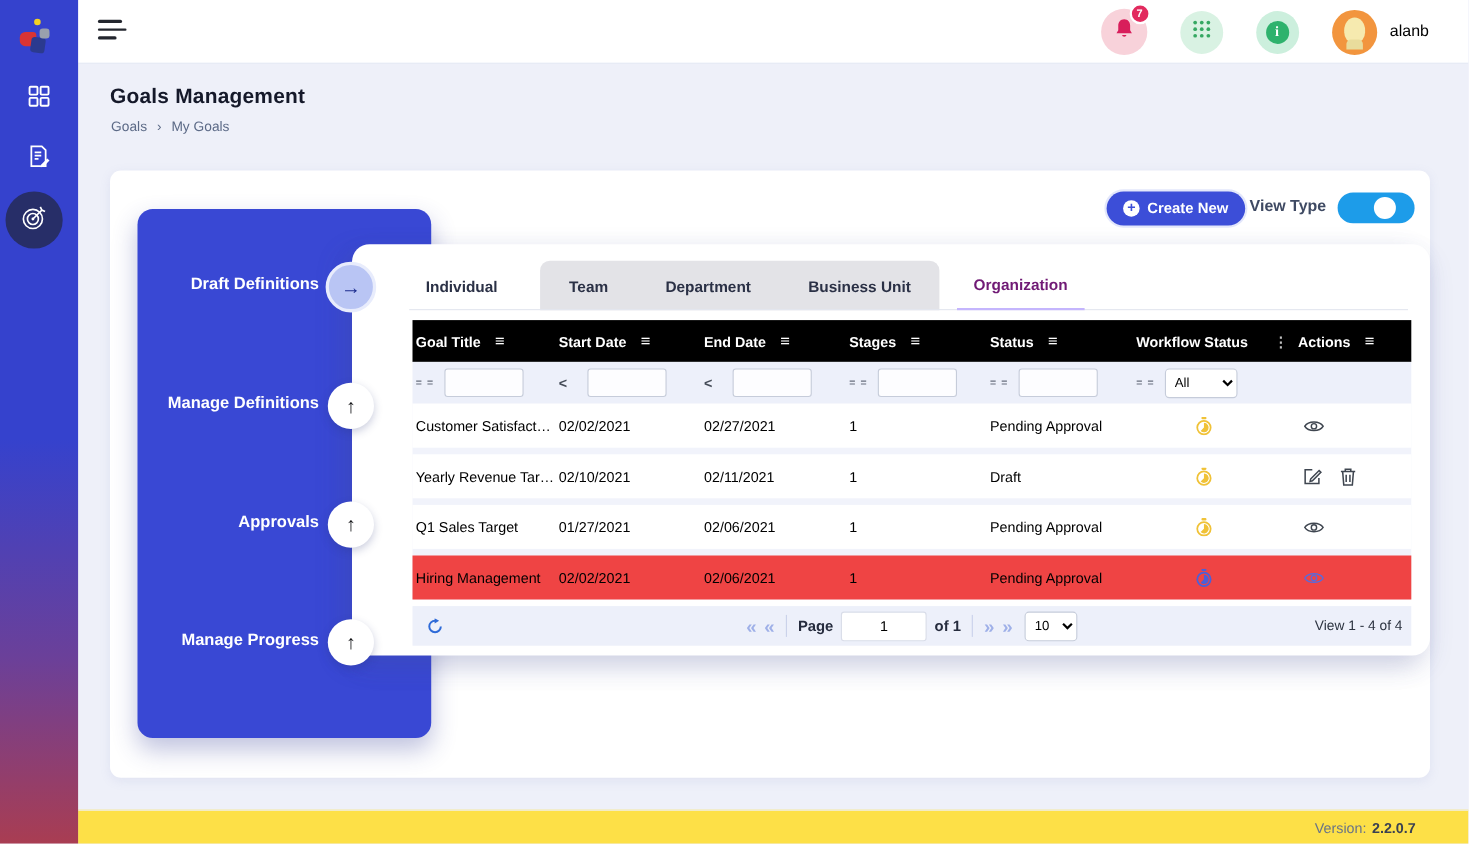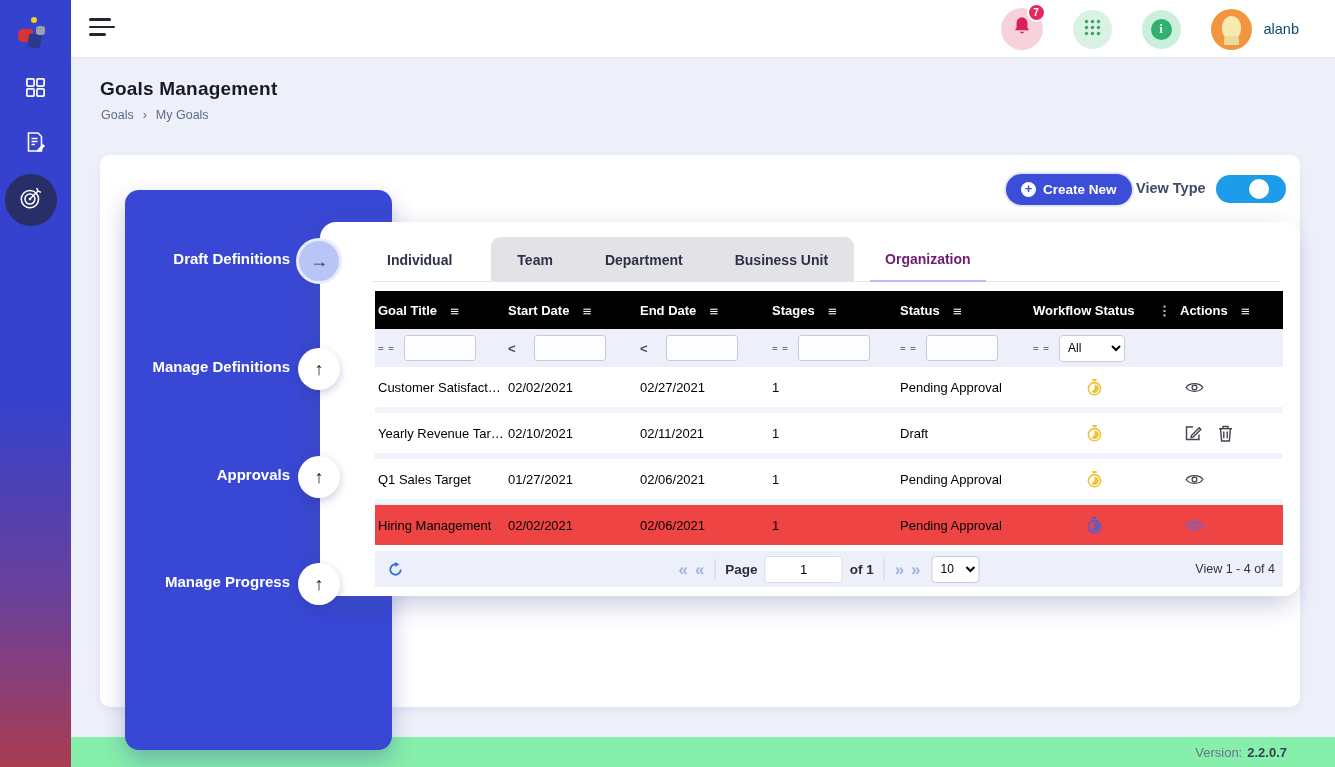--- a/index.html
+++ b/index.html
@@ -32,42 +32,42 @@
     background:#e22a5e; border:2px solid #fff; color:#fff; font-size:10px; font-weight:700;
     display:flex; align-items:center; justify-content:center; }
   .apps-wrap { width:39px; height:39px; background:#d9f2e3; }
   .info-wrap { width:39px; height:39px; background:#ccefdd; }
   .info-core { width:21px; height:21px; border-radius:50%; background:#2eb26d; color:#fff; font-size:13px; font-weight:700;
     font-family:"Liberation Serif", serif; display:flex; align-items:center; justify-content:center; }
   .avatar-group { display:flex; align-items:center; gap:12px; }
   .avatar { width:41px; height:41px; border-radius:50%; background:#f2953e; position:relative; overflow:hidden; }
   .avatar .head { position:absolute; left:11px; top:7px; width:19px; height:23px; border-radius:50% 50% 42% 42%; background:#f6eaaf; }
   .avatar .body { position:absolute; left:13px; top:27px; width:15px; height:9px; border-radius:4px 4px 0 0; background:#e9dc9c; }
-  .user-name { font-size:14.5px; color:#0c4a6e; }
+  .user-name { font-size:14.5px; color:#000000; }
 
   
   .content { position:absolute; left:71px; top:58px; right:0; bottom:31px; background:#eef0f9; }
   .page-title { position:absolute; left:29px; top:20px; font-size:19px; font-weight:700; color:#15192a; letter-spacing:.2px; }
   .breadcrumb { position:absolute; left:30px; top:50px; font-size:12.5px; color:#5c6a87; display:flex; gap:9px; align-items:center; }
 
   .main-card { position:absolute; left:29px; top:97px; width:1200px; height:552px; background:#fff; border-radius:10px;
     box-shadow:0 3px 10px rgba(120,130,190,.12); }
 
   
   .create-btn { position:absolute; top:19px; left:906px; height:31px; border-radius:17px; background:#3c4ed8;
     color:#fff; display:flex; align-items:center; gap:7px; padding:0 15px; font-size:13.5px; font-weight:700;
     box-shadow:0 0 0 2px #e3e7fb; cursor:pointer; border:none; }
   .plus-glyph { width:15px; height:15px; border-radius:50%; background:#fff; color:#3c4ed8; font-weight:700; font-size:13px;
     line-height:14px; text-align:center; }
   .view-type-label { position:absolute; top:25px; left:1036px; font-size:14.5px; font-weight:700; color:#3f4a63; }
   .toggle { position:absolute; top:20px; left:1116px; width:70px; height:28px; border-radius:15px; background:#1d9ce9; cursor:pointer; }
   .toggle .knob { position:absolute; right:17px; top:4px; width:20px; height:20px; border-radius:50%; background:#fff; }
 
   
-  .stepper-panel { position:absolute; left:25px; top:35px; width:267px; height:560px; background:#3948d4; border-radius:14px;
+  .stepper-panel { position:absolute; left:25px; top:35px; width:267px; height:481px; background:#3948d4; border-radius:14px;
     box-shadow:0 10px 22px rgba(45,55,150,.30); z-index:1; }
   .step-label { position:absolute; right:102px; white-space:nowrap; font-size:15px; font-weight:600; color:#fff; }
   .step-circle { position:absolute; border-radius:50%; display:flex; align-items:center; justify-content:center; z-index:4; cursor:pointer; }
   .step-circle.current { width:46px; height:46px; background:#b9c5f4; border:3px solid #e8ecfc; color:#1c2d8f; }
   .step-circle.up { width:42px; height:42px; background:#fff; color:#101114; box-shadow:0 3px 8px rgba(40,50,120,.25); }
   .step-circle span { font-size:18px; font-weight:700; line-height:1; }
 
   
   .tab-card { position:absolute; left:220px; top:67px; width:980px; height:374px; background:#fff; border-radius:16px; z-index:3;
     box-shadow:-10px 8px 24px rgba(70,80,150,.20), 0 10px 24px rgba(70,80,150,.10); }
@@ -107,21 +107,21 @@
   .refresh-btn { margin-left:13px; display:flex; cursor:pointer; }
   .pager-center { position:absolute; left:50%; transform:translateX(-50%); display:flex; align-items:center; gap:7px; }
   .pg-arrow { color:#9fb0e8; font-size:17px; font-weight:700; cursor:pointer; line-height:1; }
   .pg-sep { width:1px; height:20px; background:#c9d1ea; margin:0 3px; }
   .pg-label { font-size:13.5px; font-weight:600; color:#262c3e; }
   .pager input { width:78px; height:27px; border:1px solid #d9dde9; border-radius:3px; text-align:center; font-size:13px; font-family:inherit; }
   .pager select { width:48px; margin-left:4px; }
   .pg-summary { margin-left:auto; margin-right:8px; font-size:12.5px; color:#2c3340; }
 
   
-  .footer { position:absolute; left:71px; right:0; bottom:0; height:31px; background:#86efac; border-top:1px solid #eef0f7;
+  .footer { position:absolute; left:71px; right:0; bottom:0; height:31px; background:#fde047; border-top:1px solid #eef0f7;
     display:flex; align-items:center; justify-content:flex-end; padding-right:48px; font-size:13px; color:#6a7486; }
   .footer b { color:#3a4152; margin-left:5px; }
 </style>
 </head>
 <body>
 
 <div class="sidebar">
   <div class="logo">
     <i class="l-red"></i>
       <i class="l-navy"></i>

